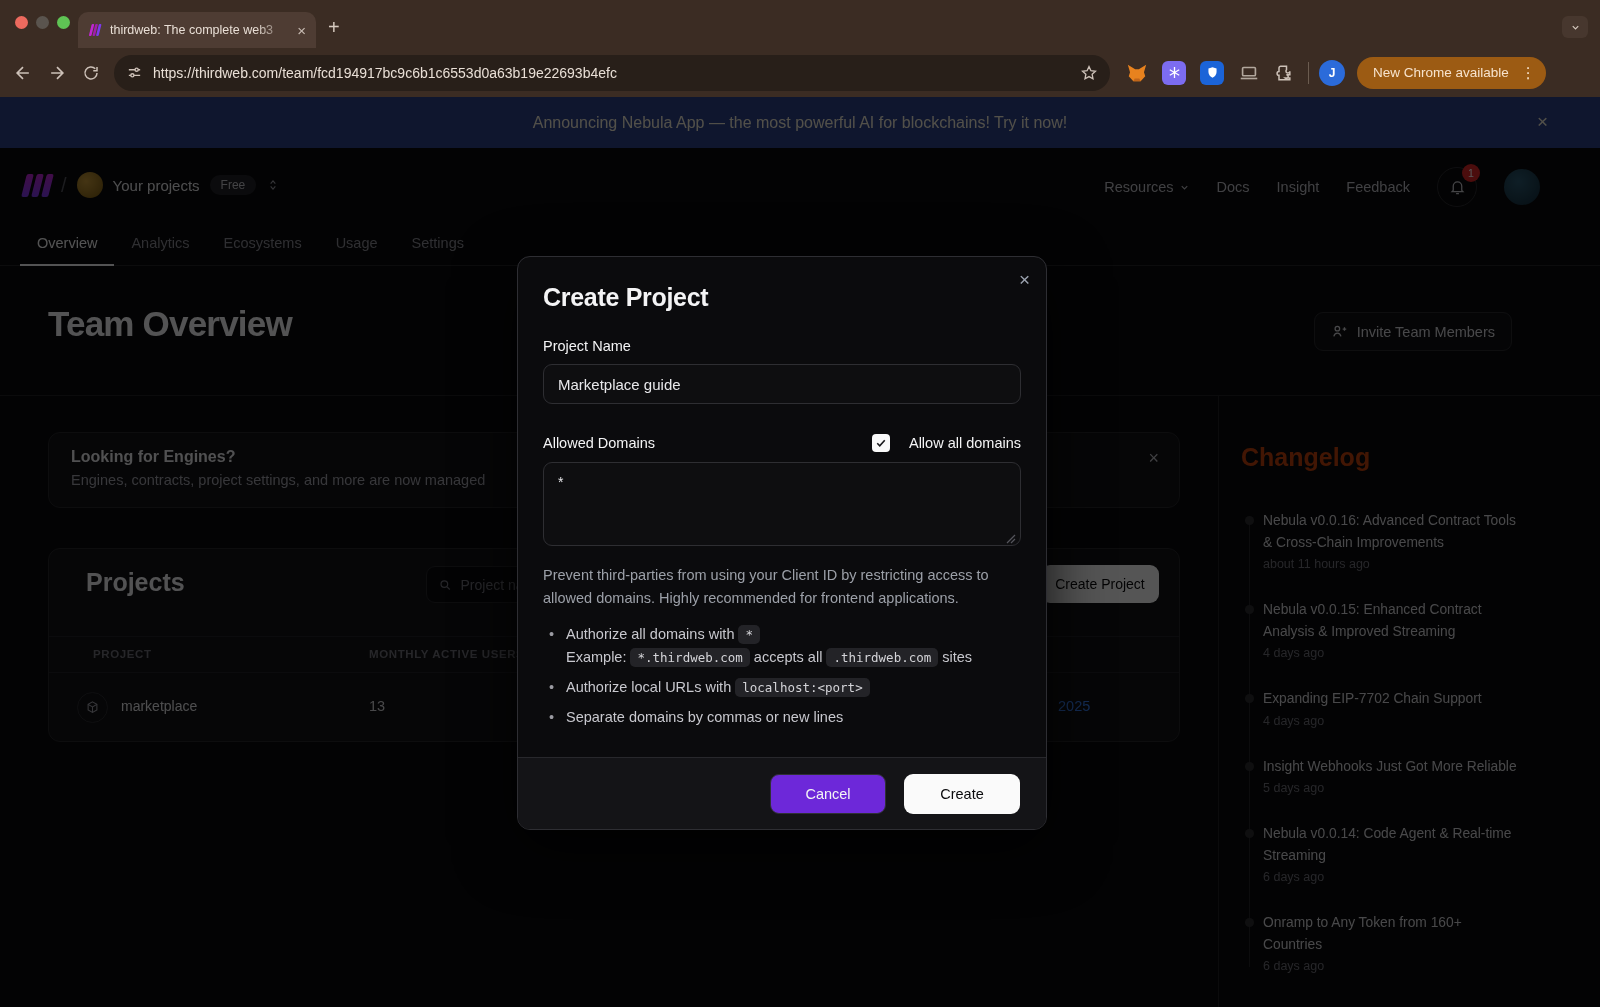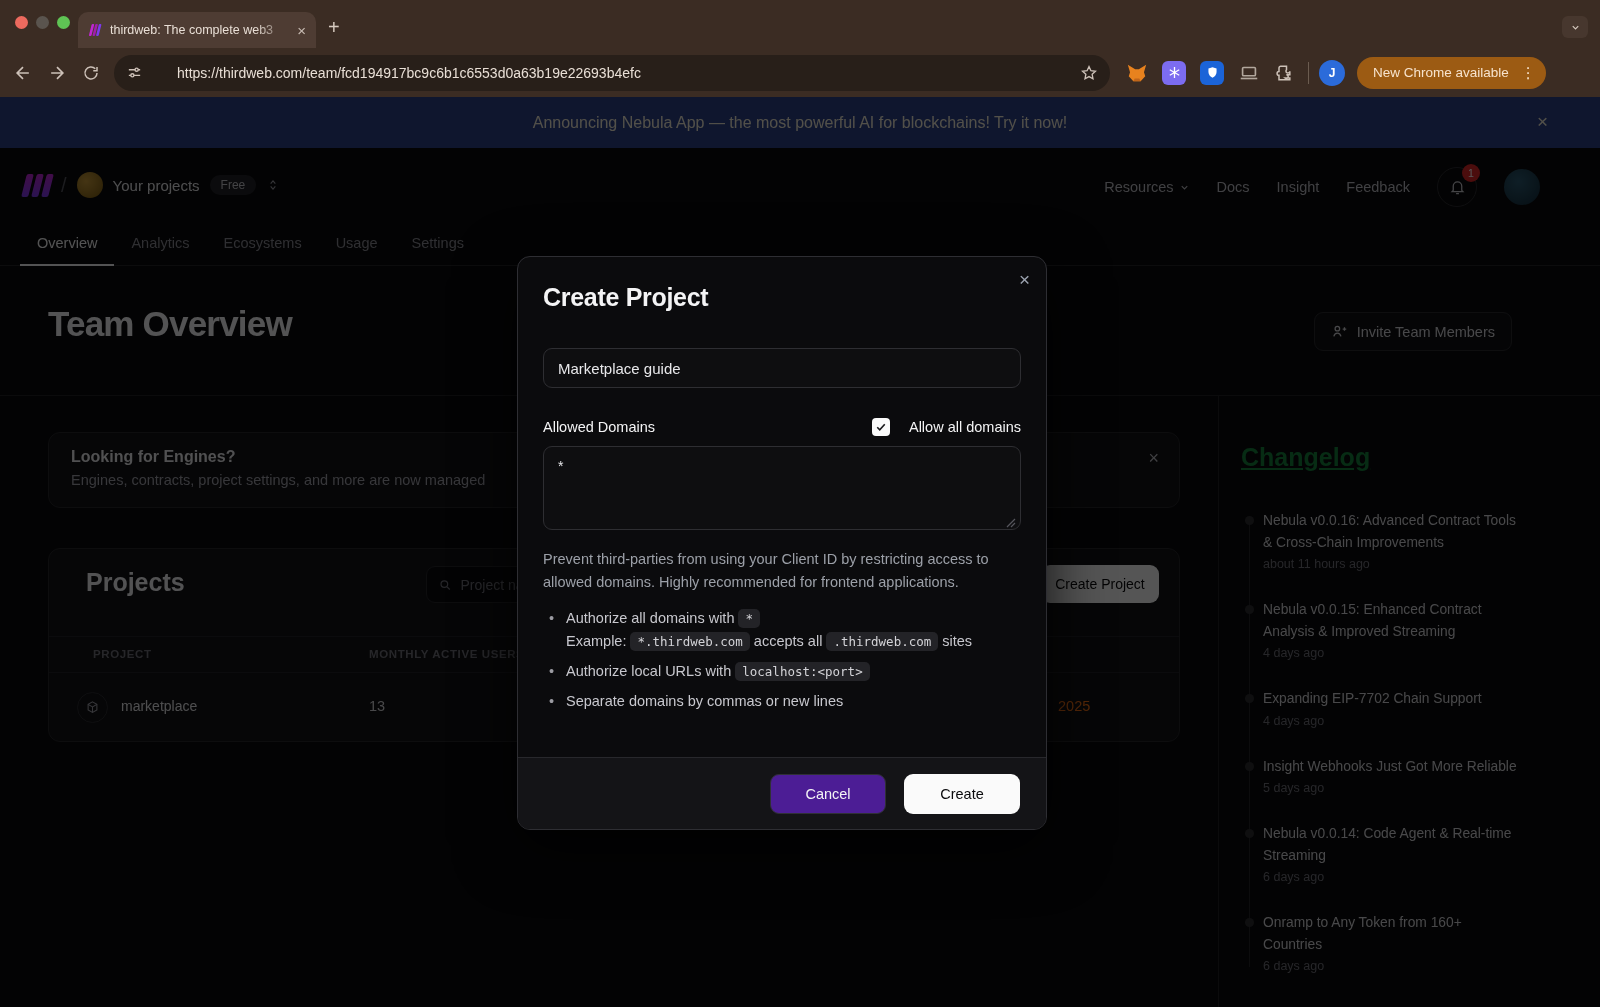--- a/index.html
+++ b/index.html
@@ -15,21 +15,21 @@
   .btab { position:absolute; left:78px; top:12px; width:238px; height:36px; background:#4E3C33; border-radius:10px 10px 0 0; display:flex; align-items:center; padding:0 10px; color:#E9DFD6; font-size:12.5px; }
   .btab .fav { margin-right:8px; flex:0 0 auto; }
   .btab .ttl { flex:1; white-space:nowrap; overflow:hidden; -webkit-mask-image:linear-gradient(90deg,#000 80%,transparent); mask-image:linear-gradient(90deg,#000 80%,transparent); }
   .btab .tclose { color:#C8BCB3; font-size:15px; margin-left:6px; cursor:default; }
   .newtab { position:absolute; left:328px; top:17px; color:#D6CABF; font-size:20px; line-height:20px; }
   .tabsearch { position:absolute; right:12px; top:16px; width:26px; height:22px; border-radius:6px; background:#50403699; color:#D6CABF; display:flex; align-items:center; justify-content:center; }
 
   .toolbar { position:absolute; left:0; top:48px; width:1600px; height:49px; background:#3B2C23; display:flex; align-items:center; color:#CDC1B8; }
   .navbtn { width:34px; height:34px; display:flex; align-items:center; justify-content:center; }
   .navbtn:first-child{ margin-left:6px; }
-  .urlbar { margin-left:6px; width:996px; height:36px; background:#281F19; border-radius:18px; display:flex; align-items:center; padding:0 12px;gap:24px; }
+  .urlbar { margin-left:6px; width:996px; height:36px; background:#281F19; border-radius:18px; display:flex; align-items:center; padding:0 12px; }
   .urlbar .urltext { color:#E9DFD6; font-size:14px; margin-left:10px; flex:1; white-space:nowrap; overflow:hidden; }
   .ext { display:flex; align-items:center; gap:14px; margin-left:16px; }
   .extbadge { width:24px; height:24px; border-radius:6px; display:flex; align-items:center; justify-content:center; }
   .toolsep { width:1px; height:22px; background:#6B5C50; margin:0 10px 0 14px; }
   .chromeprofile { width:26px; height:26px; border-radius:50%; background:#2B6BDA; color:#fff; font-size:12px; font-weight:700; display:flex; align-items:center; justify-content:center; }
   .updatepill { margin-left:12px; height:32px; background:#9C5B13; border-radius:16px 0 0 16px; color:#F7E3CD; font-size:13.5px; display:flex; align-items:center; padding:0 10px 0 16px; }
   .kebab { height:32px; background:#9C5B13; border-radius:0 16px 16px 0; color:#F7E3CD; font-size:15px; display:flex; align-items:center; padding:0 10px 0 2px; }
 
   
   .page { position:absolute; left:0; top:97px; width:1600px; height:910px; background:#0A0A0C; }
@@ -74,24 +74,24 @@
   .psearch input { background:transparent; border:0; outline:0; color:#D4D4D8; font-size:14px; width:100%; font-family:inherit; }
   .psearch input::placeholder { color:#71717A; }
   .pcreate { position:absolute; left:992px; top:16px; width:118px; height:38px; background:#FAFAFA; color:#0A0A0C; border-radius:9px; font-size:14px; font-weight:500; display:flex; align-items:center; justify-content:center; }
   .thead { position:absolute; left:0; top:87px; width:100%; height:37px; border-top:1px solid #222226; border-bottom:1px solid #222226; }
   .thead span { position:absolute; top:11px; font-size:11.5px; letter-spacing:0.6px; color:#71717A; font-weight:600; }
   .th-project { left:44px; } .th-mau { left:320px; white-space:nowrap; }
   .trow { position:absolute; left:0; top:124px; width:100%; height:69px; }
   .rowicon { position:absolute; left:28px; top:19px; width:31px; height:31px; border:1px solid #2A2A2E; border-radius:50%; display:flex; align-items:center; justify-content:center; color:#A1A1AA; }
   .rowname { position:absolute; left:72px; top:25px; font-size:14px; color:#E4E4E7; }
   .rowmau { position:absolute; left:320px; top:25px; font-size:14.5px; color:#D4D4D8; }
-  .rowdate { position:absolute; left:1009px; top:25px; font-size:14.5px; color:#f97316; }
+  .rowdate { position:absolute; left:1009px; top:25px; font-size:14.5px; color:#3b82f6; }
 
   .changelog { position:absolute; left:1218px; top:298px; width:382px; bottom:0; border-left:1px solid #202024; padding:48px 24px 0 22px; }
-  .cl-h { font-size:25px; font-weight:700; color:#15803d;text-decoration:underline; }
+  .cl-h { font-size:25px; font-weight:700; color:#c2410c; }
   .cl-list { position:relative; margin-top:38px; padding-left:22px; display:flex; flex-direction:column; gap:28px; }
   .cl-list::before { content:''; position:absolute; left:8px; top:10px; bottom:6px; width:1px; background:#232327; }
   .cl-item { position:relative; width:256px; }
   .cl-item::before { content:''; position:absolute; left:-18px; top:6px; width:9px; height:9px; border-radius:50%; background:#2E2E31; }
   .cl-title { font-size:13.8px; line-height:21.5px; color:#D4D4D8; }
   .cl-date { margin-top:4px; font-size:12.5px; color:#71717A; }
 
   .backdrop { position:absolute; inset:0; background:rgba(0,0,0,0.66); z-index:40; }
 
   
@@ -108,21 +108,21 @@
   .m-textarea { width:100%; height:84px; background:#0E0E10; border:1px solid #2E2E32; border-radius:9px; color:#E8E8EB; font-size:14px; padding:11px 14px; outline:0; resize:none; font-family:inherit; }
   .resize-grip { position:absolute; right:5px; bottom:6px; }
   .m-helper { font-size:14.5px; line-height:23px; color:#9CA0A8; margin-bottom:13px; }
   .m-bullets { display:flex; flex-direction:column; gap:7px; }
   .m-bullet { position:relative; padding-left:23px; font-size:14.5px; line-height:22px; color:#C8C8CE; }
   .m-bullet:not(.cont)::before { content:'•'; position:absolute; left:6px; color:#9b9ba2; }
   .m-bullet.cont { margin-top:-7px; }
   .m-bullet code { font-family:"DejaVu Sans Mono","Liberation Mono",monospace; font-size:12.5px; background:#232327; color:#D4D4D8; border-radius:5px; padding:2px 7px; }
   .m-footer { position:absolute; left:0; right:0; bottom:0; height:72px; background:#141417; border-top:1px solid #28282C; border-radius:0 0 12px 12px; display:flex; align-items:center; justify-content:flex-end; gap:18px; padding:0 26px; }
   .btn { height:40px; width:116px; border-radius:9px; font-size:14.5px; display:flex; align-items:center; justify-content:center; }
-  .btn-cancel { background:#4c1d95; border:1px solid #303036; color:#F4F4F5; }
+  .btn-cancel { background:#6d28d9; border:1px solid #303036; color:#F4F4F5; }
   .btn-create { background:#FAFAFA; color:#0A0A0C; font-weight:500; }
 </style>
 </head>
 <body>
 
 <div class="titlebar">
   <div class="traffic">
     <span class="tl red"></span>
     <span class="tl yellow"></span>
     <span class="tl green"></span>
@@ -339,20 +339,21 @@
         </div>
       </div>
   </aside>
 
   <div class="backdrop"></div>
 
   <div class="modal">
     <span class="m-close">×</span>
     <div class="m-body">
       <div class="m-title">Create Project</div>
+      <div class="m-label">Project Name</div>
       <input class="m-input" value="Marketplace guide" style="">
       <div class="m-domrow">
         <div class="m-label">Allowed Domains</div>
         <div class="allowall">
           <span class="cbox">
             <svg width="12" height="12" viewBox="0 0 24 24" fill="none" stroke="#18181B" stroke-width="3.2">
                 <path d="M4.5 12.5l5 5 10-11"></path>
               </svg>
           </span>
           <span style="font-size:14.5px;">Allow all domains</span>

